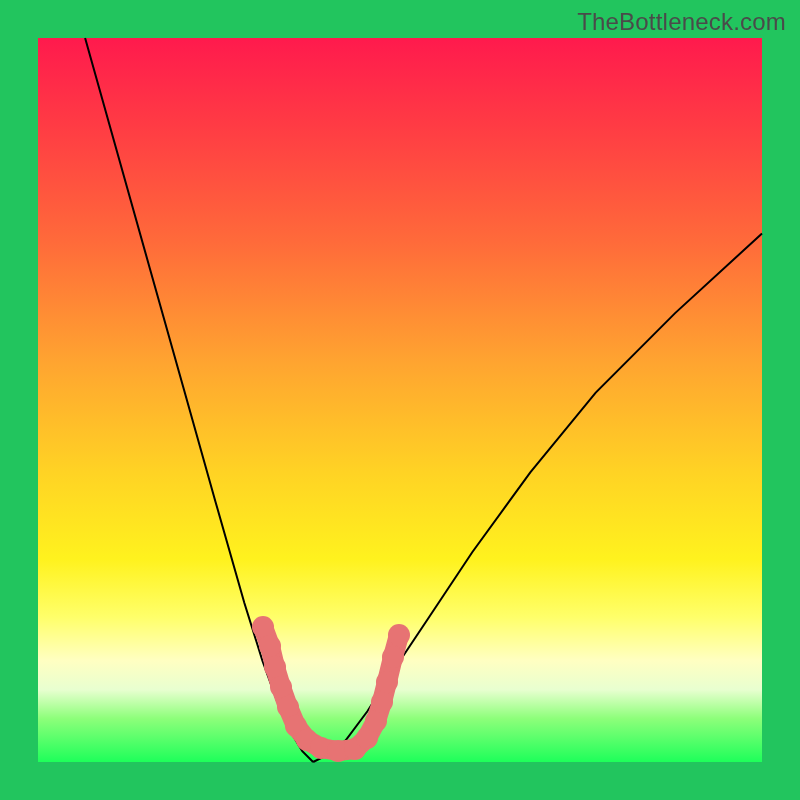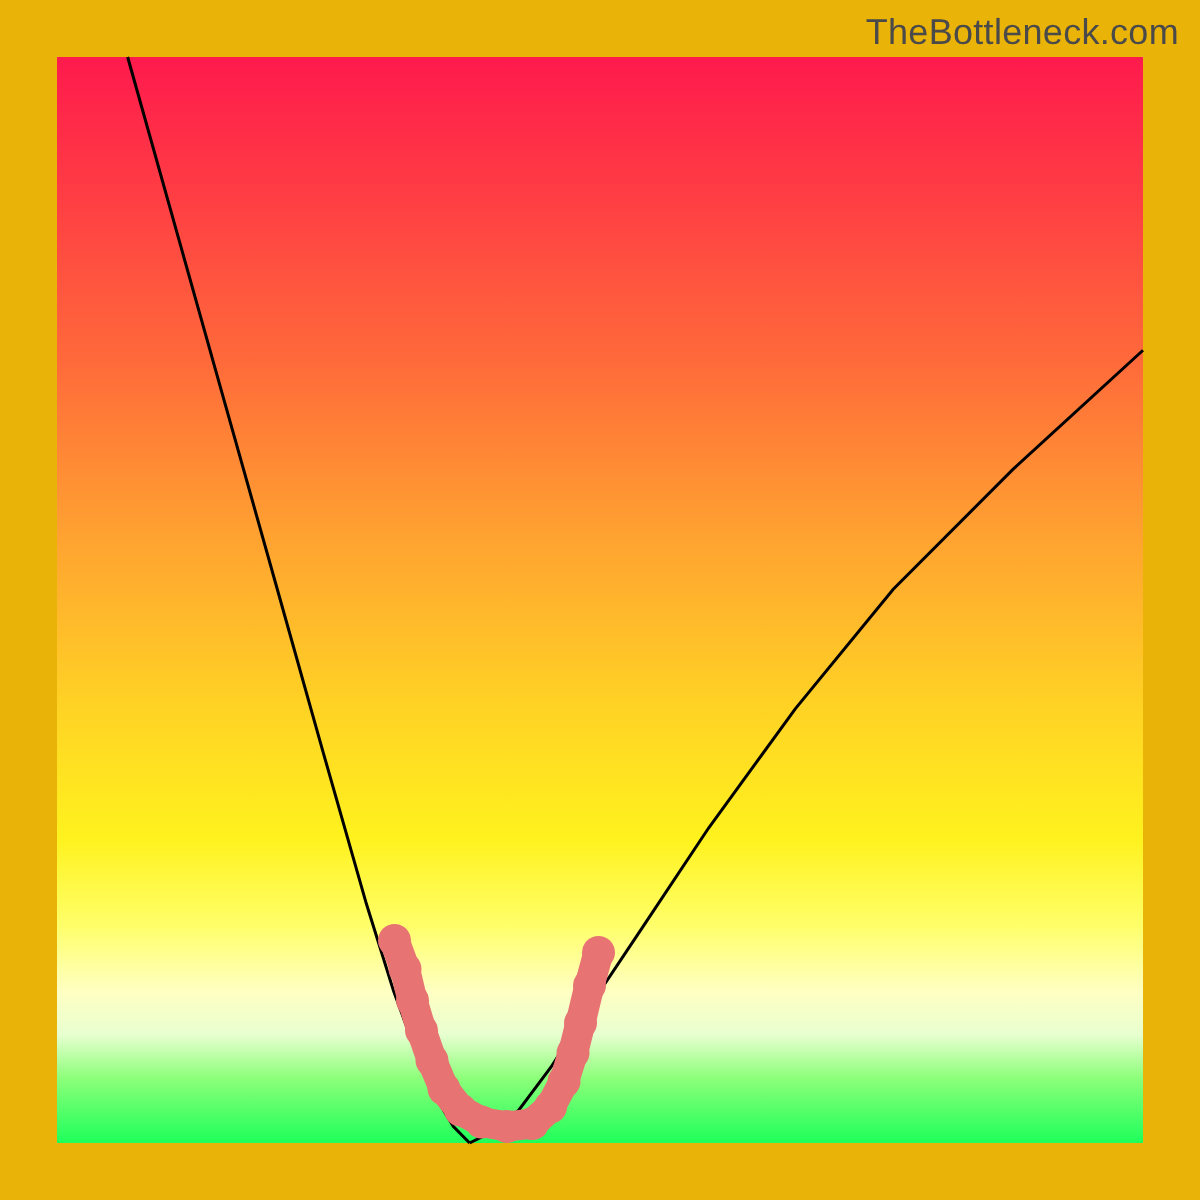--- a/index.html
+++ b/index.html
@@ -8,21 +8,21 @@
     width: 800px;
     height: 800px;
     background: #000;
     overflow: hidden;
     font-family: Arial, Helvetica, sans-serif;
   }
   .frame {
     position: absolute;
     left: 0; top: 0;
     width: 800px; height: 800px;
-    background: #eab308;
+    background: #22c55e;
   }
   .plot {
     position: absolute;
     left: 38px;
     top: 38px;
     width: 724px;
     height: 724px;
     
     background: linear-gradient(
       to bottom,

